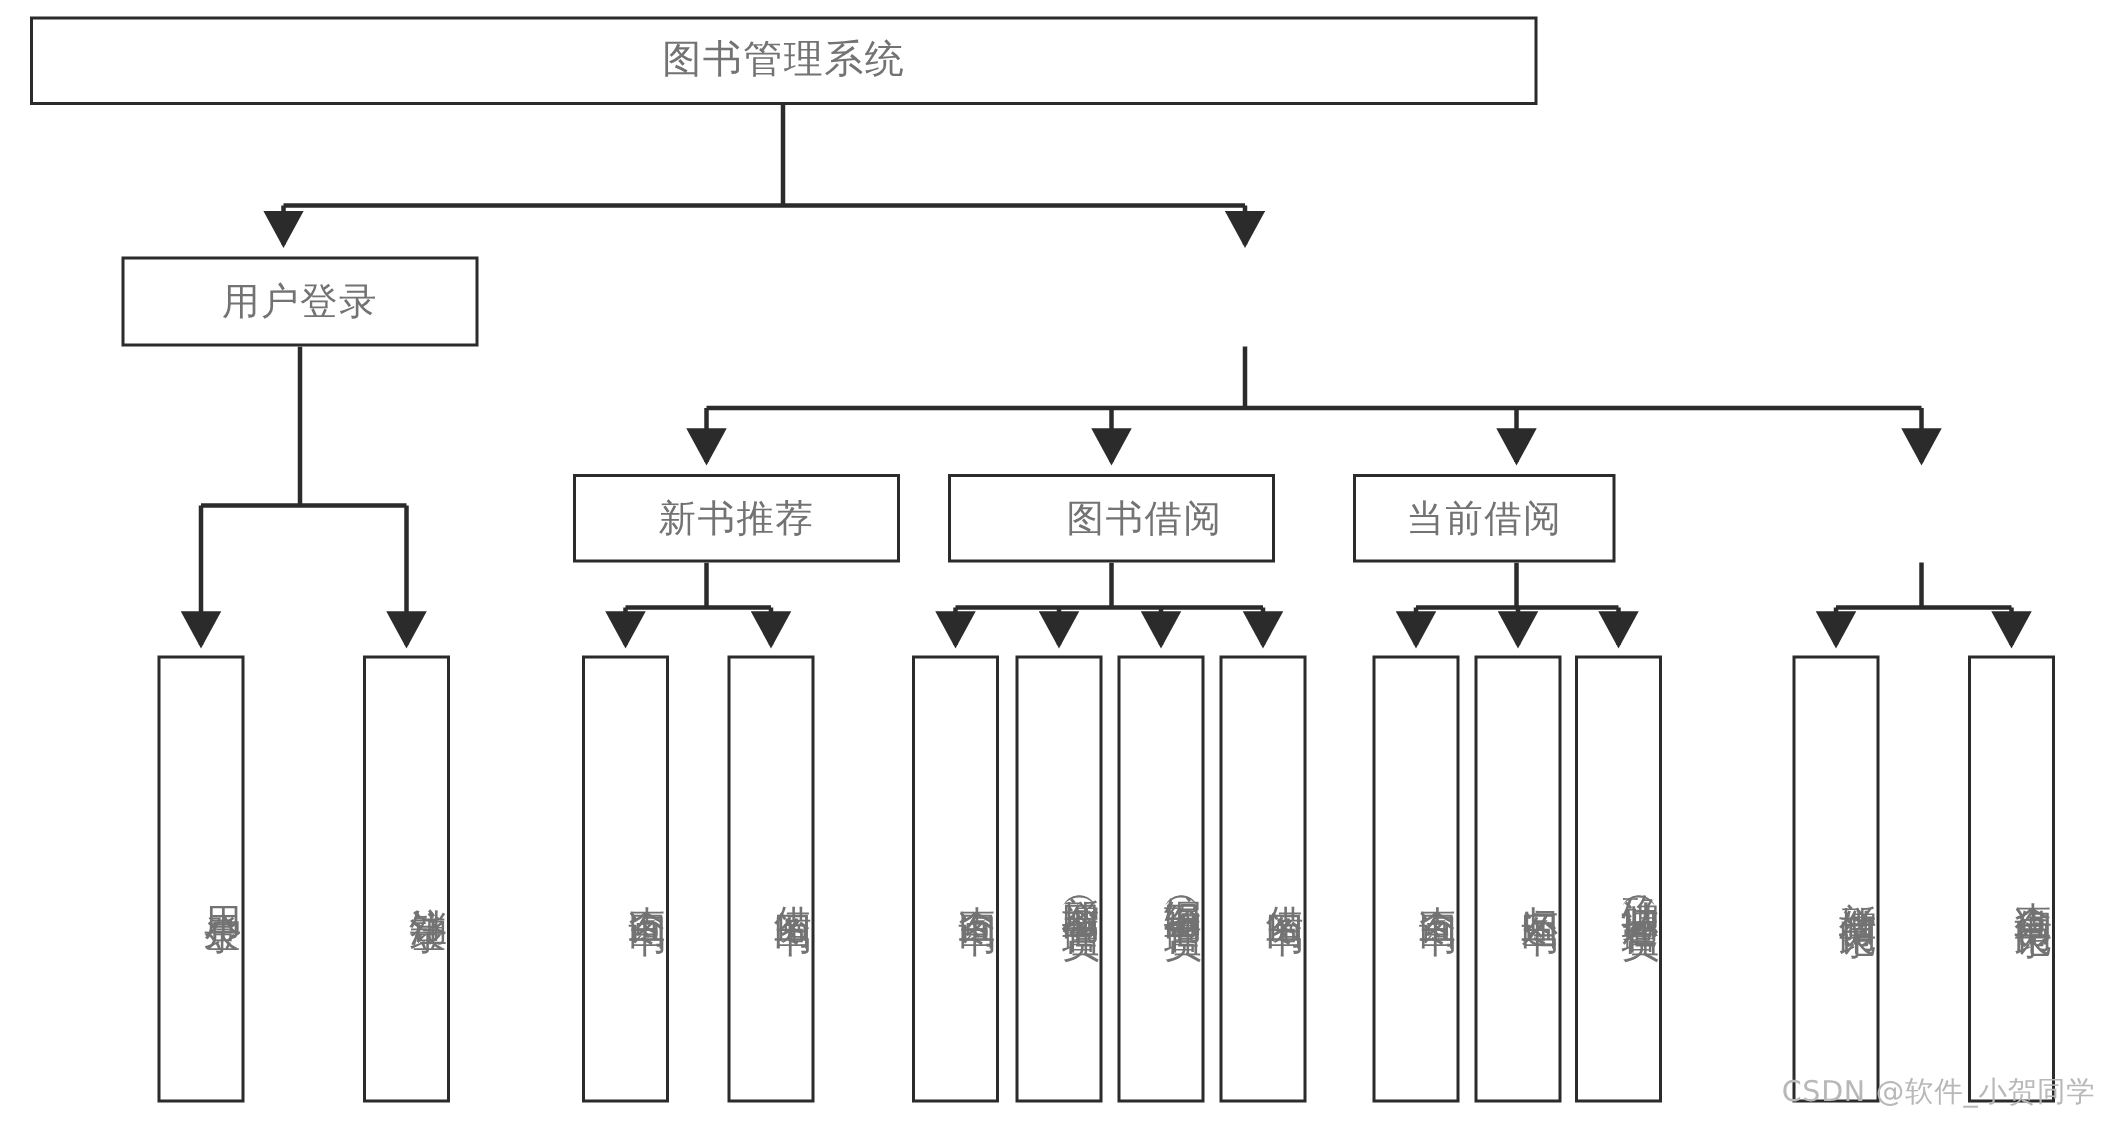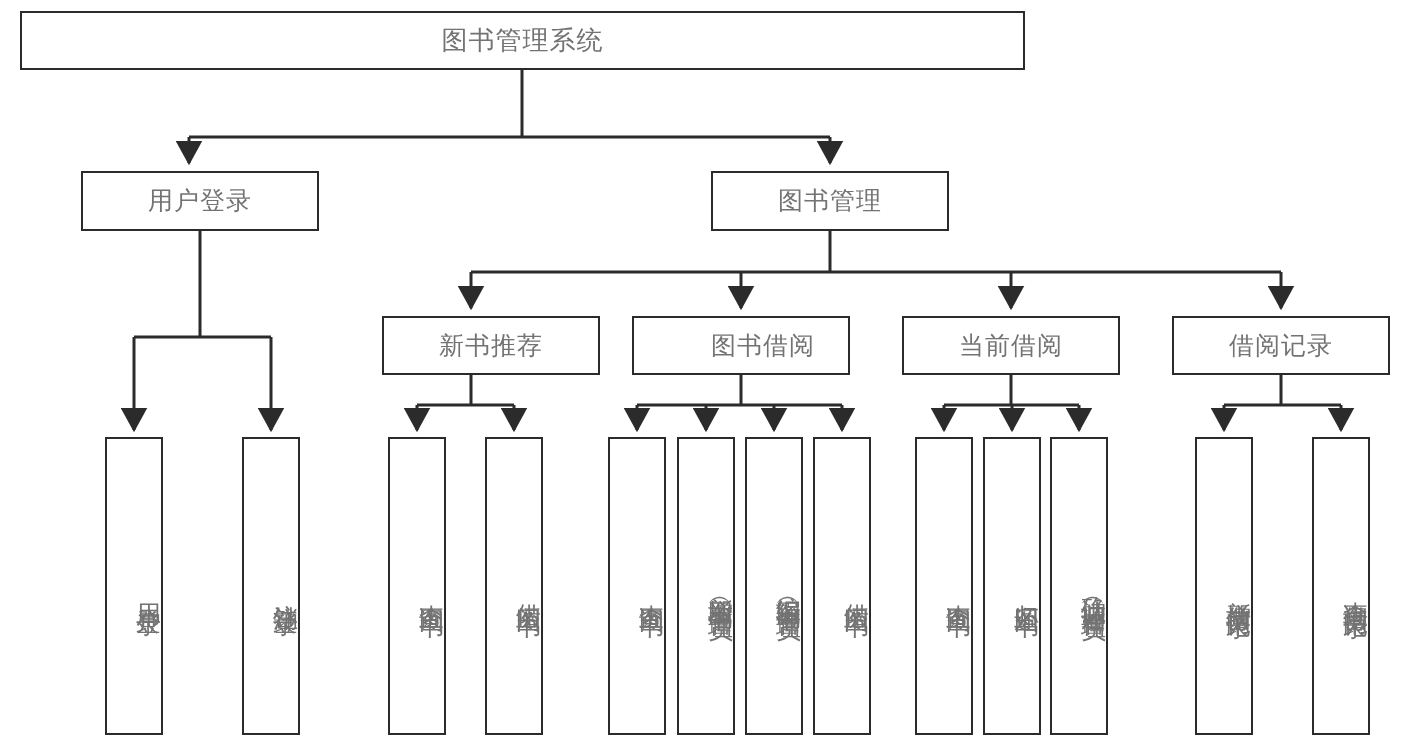--- a/index.html
+++ b/index.html
@@ -117,39 +117,38 @@
       <path d="M 1281 375 L 1281 405"></path>
       <path d="M 1224 405 L 1341 405"></path>
       <path d="M 1224 405 L 1224 430" marker-end="url(#arrow)"></path>
       <path d="M 1341 405 L 1341 430" marker-end="url(#arrow)"></path>
     </g>
   </svg>
 
   <div class="node h title" style="left:20px; top:11px; width:1005px; height:59px;">图书管理系统</div>
 
   <div class="node h" style="left:81px; top:171px; width:238px; height:60px;">用户登录</div>
-  <div class="node h" style="left:711px; top:171px; width:238px; height:60px;">图书管理</div>
 
   <div class="node h" style="left:382px; top:316px; width:218px; height:59px;">新书推荐</div>
   <div class="node h" style="left:632px; top:316px; width:218px; height:59px;padding-left:44px;">图书借阅</div>
-  <div class="node h" style="left:902px; top:316px; width:218px; height:59px;text-align:center;">当前借阅</div>
-  <div class="node h" style="left:1172px; top:316px; width:218px; height:59px;">借阅记录</div>
+  <div class="node h" style="left:902px; top:316px; width:175px; height:59px;text-align:center;">当前借阅</div>
 
   <div class="node v" style="left:105px; top:437px; width:58px; height:298px;">用户登录</div>
   <div class="node v" style="left:242px; top:437px; width:58px; height:298px;">注销登录</div>
 
   <div class="node v" style="left:388px; top:437px; width:58px; height:298px;">查询图书</div>
   <div class="node v" style="left:485px; top:437px; width:58px; height:298px;">借阅图书</div>
 
   <div class="node v" style="left:608px; top:437px; width:58px; height:298px;">查询图书</div>
   <div class="node v" style="left:677px; top:437px; width:58px; height:298px;">新增图书（管理员）</div>
   <div class="node v" style="left:745px; top:437px; width:58px; height:298px;">编辑图书（管理员）</div>
   <div class="node v" style="left:813px; top:437px; width:58px; height:298px;">借阅图书</div>
 
   <div class="node v" style="left:915px; top:437px; width:58px; height:298px;">查询图书</div>
   <div class="node v" style="left:983px; top:437px; width:58px; height:298px;">归还图书</div>
   <div class="node v" style="left:1050px; top:437px; width:58px; height:298px;">确认归还（管理员）</div>
 
   <div class="node v" style="left:1195px; top:437px; width:58px; height:298px;">新增借阅记录</div>
   <div class="node v" style="left:1312px; top:437px; width:58px; height:298px;">查询借阅记录</div>
 
+  <div class="watermark">CSDN @软件_小贺同学</div>
 
 </div>
 
 </body></html>

